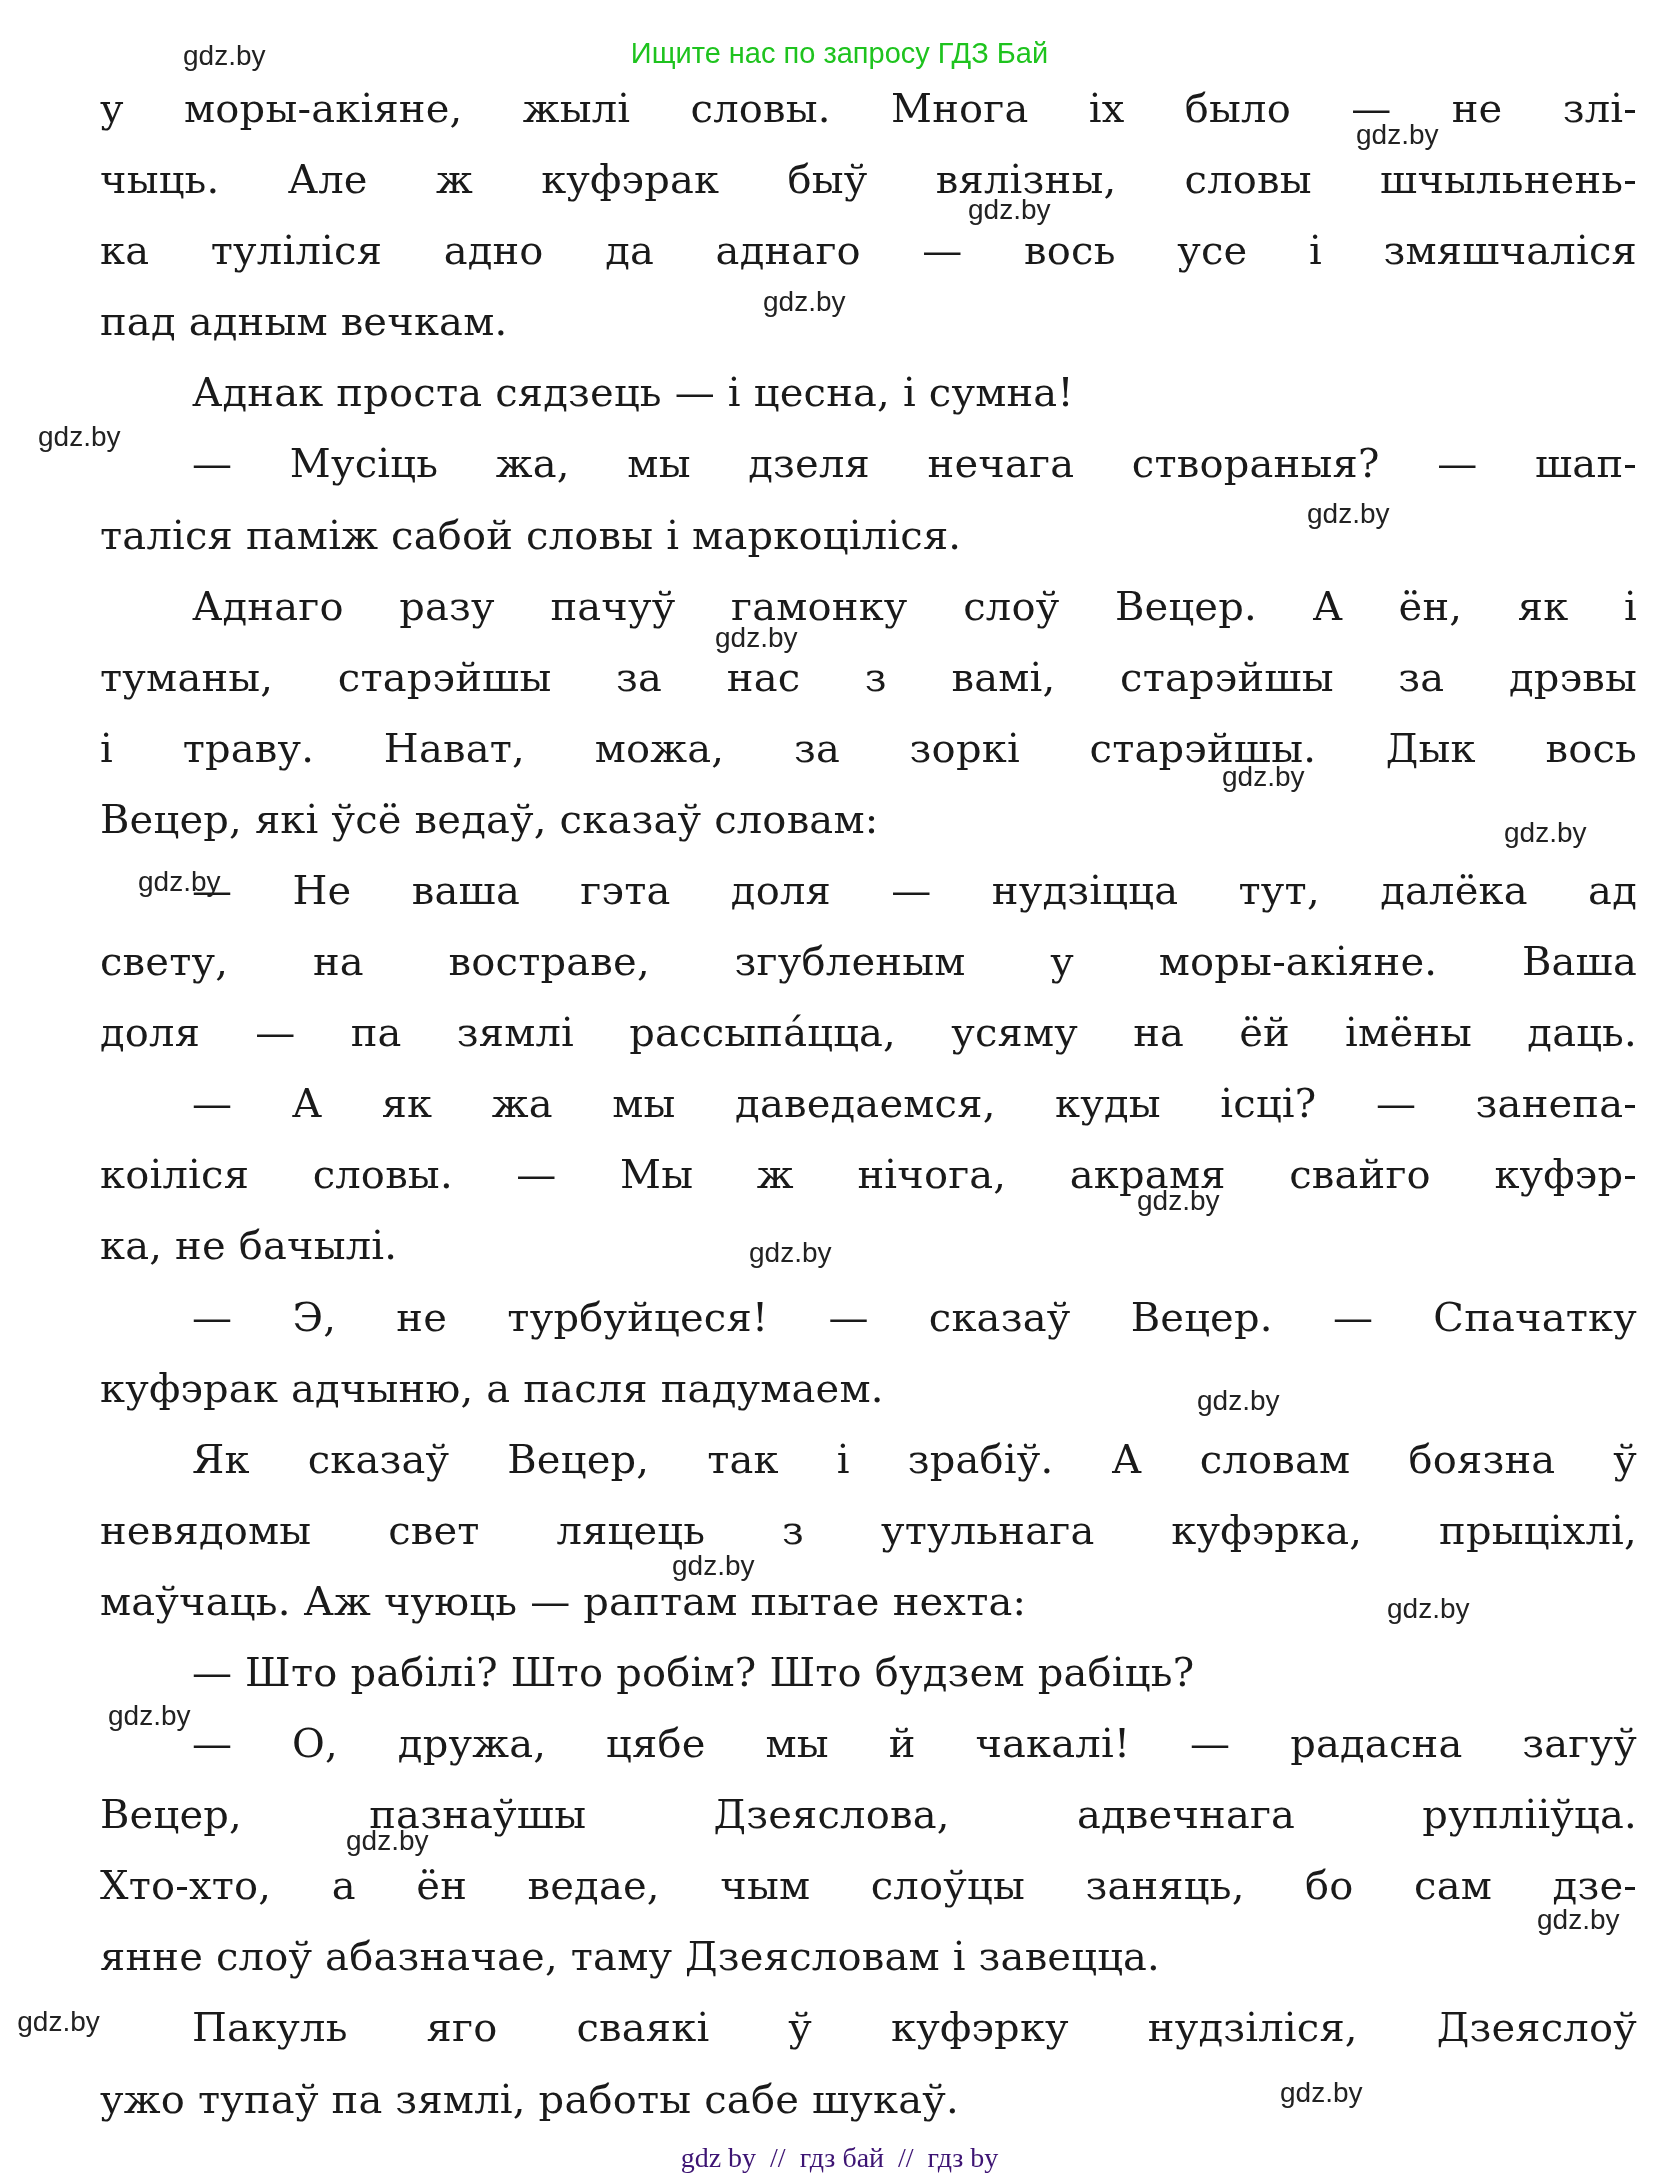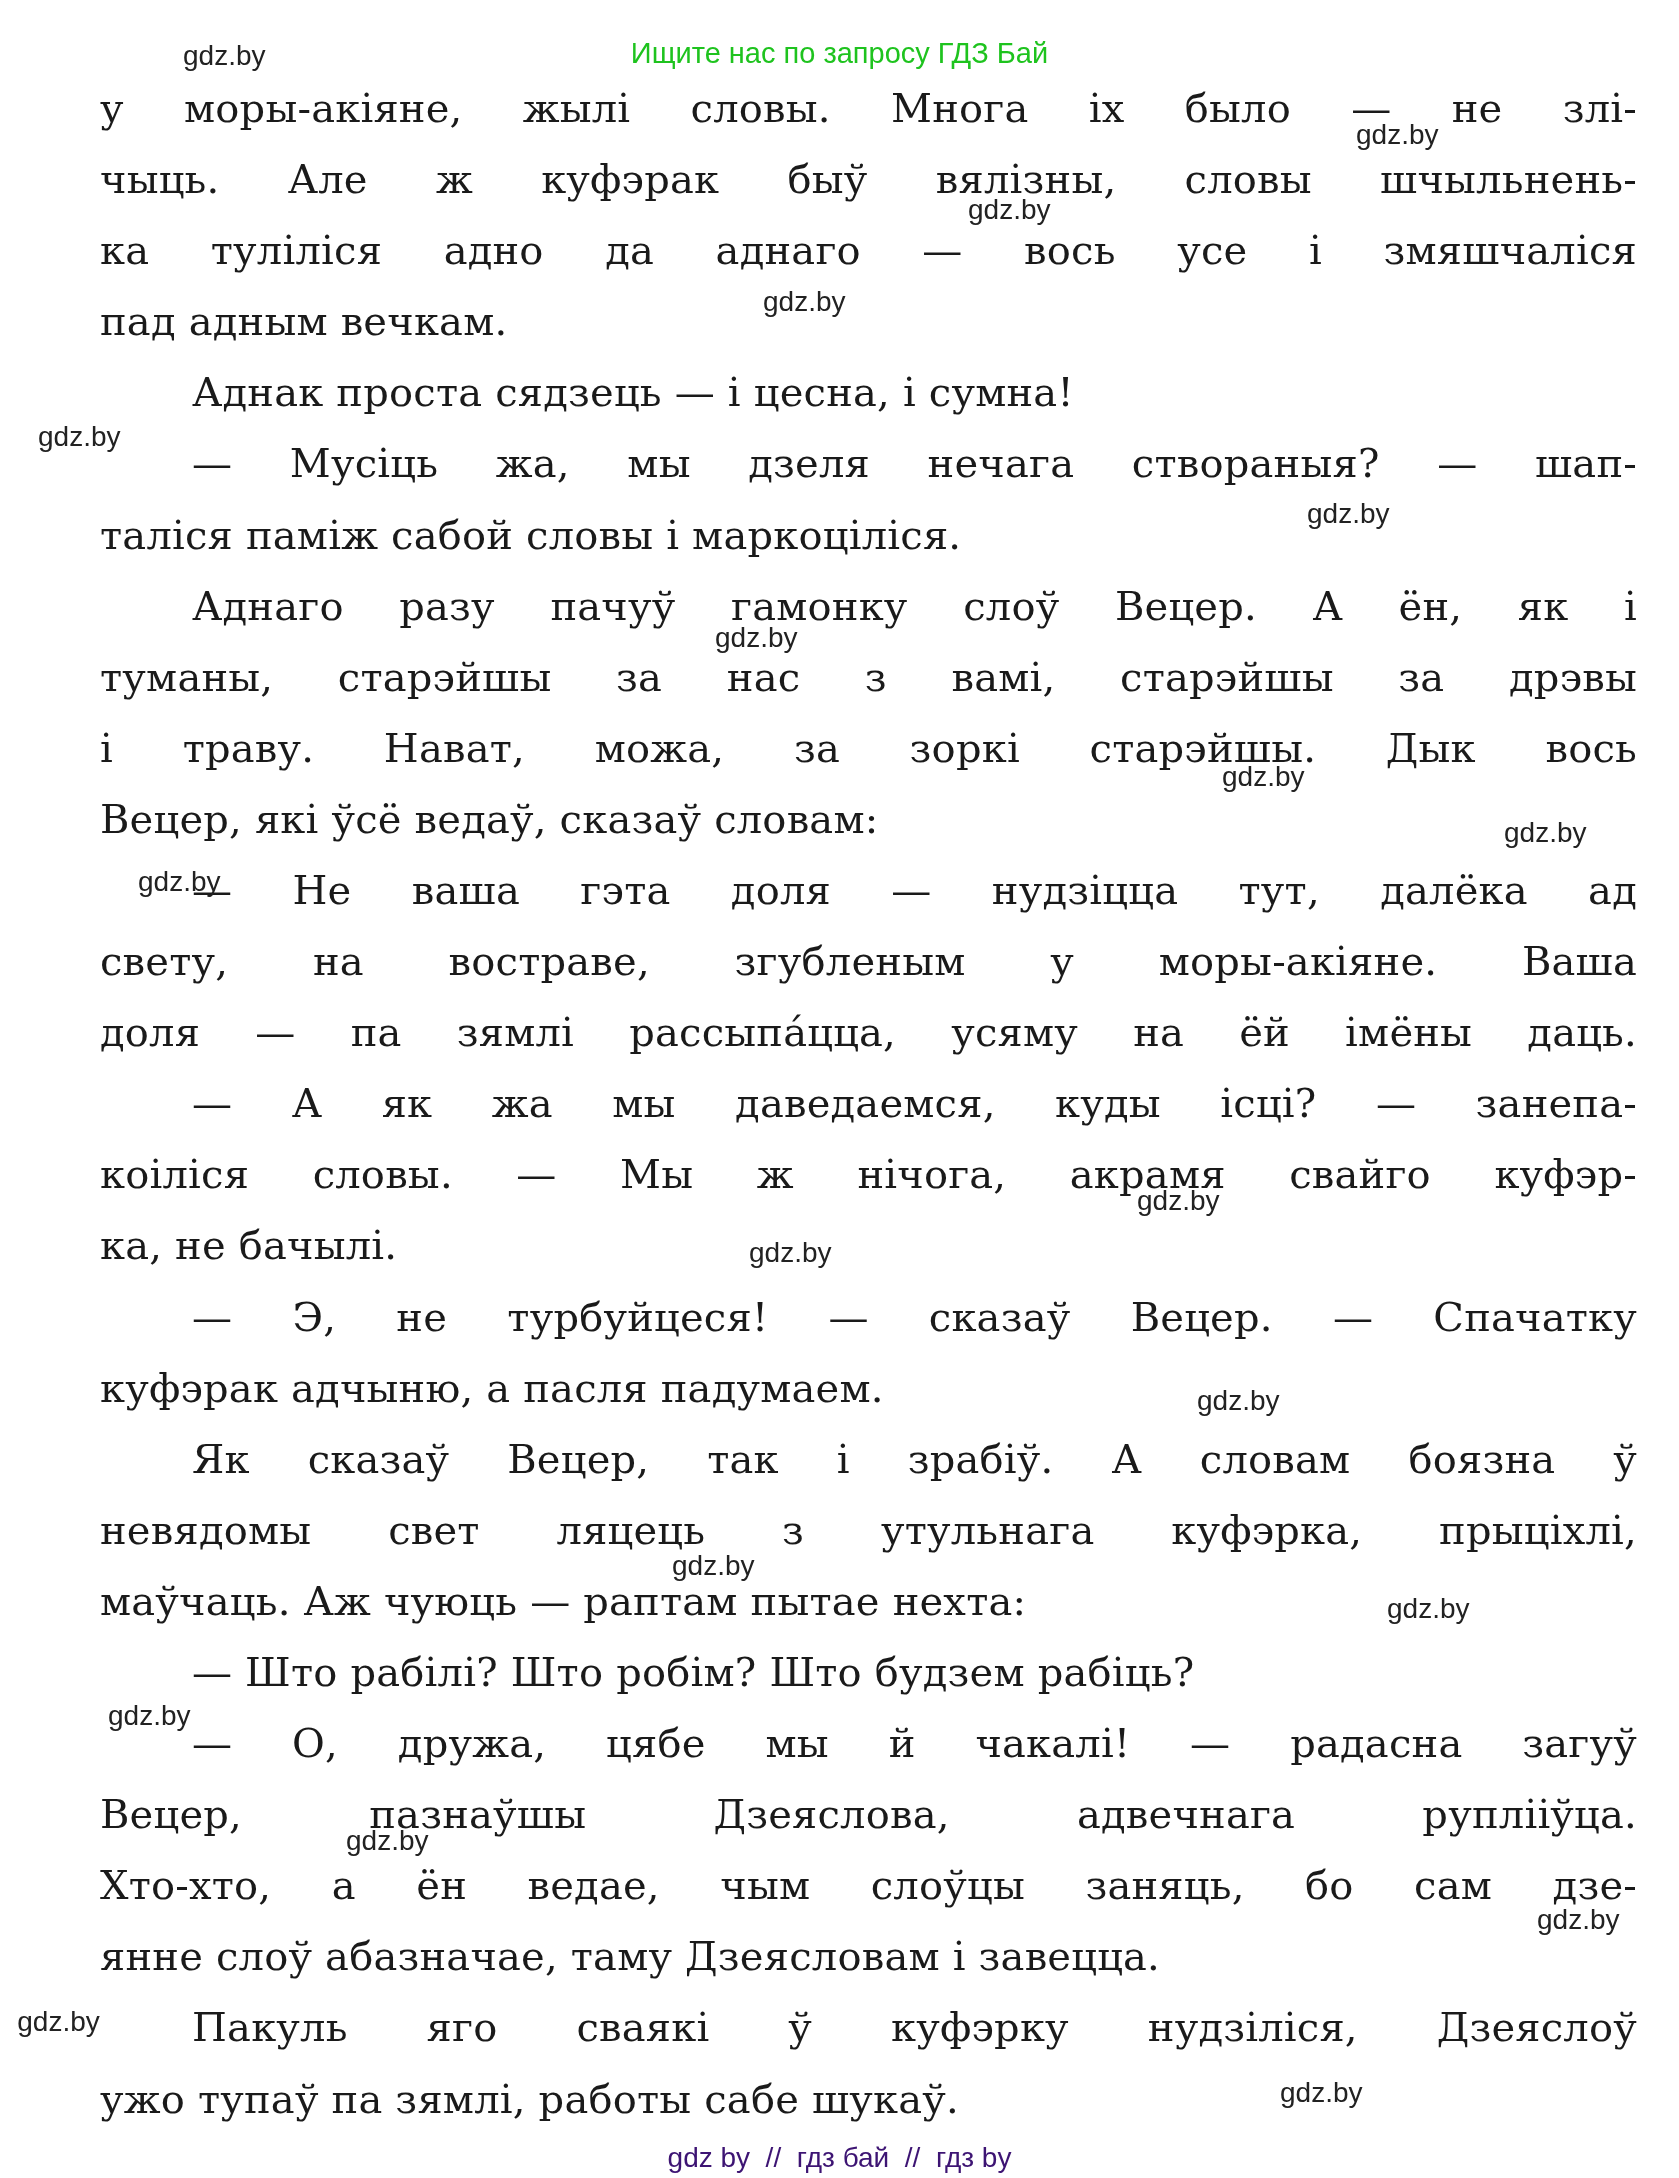--- a/index.html
+++ b/index.html
@@ -5,21 +5,21 @@
     html, body { margin: 0; padding: 0; background: #ffffff; }
     body { width: 1679px; height: 2179px; position: relative; overflow: hidden; }
     .header {
       position: absolute; top: 0; left: 0; width: 1679px; height: 38px;
       text-align: center; color: #1ec31e;
       font-family: "Liberation Sans", sans-serif; font-size: 29px; line-height: 33px; margin-top: 37px;
     }
     .footer {
       position: absolute; top: 2140px; left: 0; width: 1679px; height: 38px;
       text-align: center; color: #3d1473;
-      font-family: Liberation Sans, sans-serif; font-size: 28px; line-height: 35px;
+      font-family: Liberation Serif, serif; font-size: 28px; line-height: 35px;
       white-space: pre;
     }
     .page {
       position: absolute; left: 100px; top: 73px; width: 1537px;
       font-family: "DejaVu Serif", serif; color: #1a1a1a;
     }
     .line {
       position: absolute; left: 0; height: 71px; font-size: 40px; line-height: 71px;
       white-space: nowrap; letter-spacing: 0.2px;
     }

